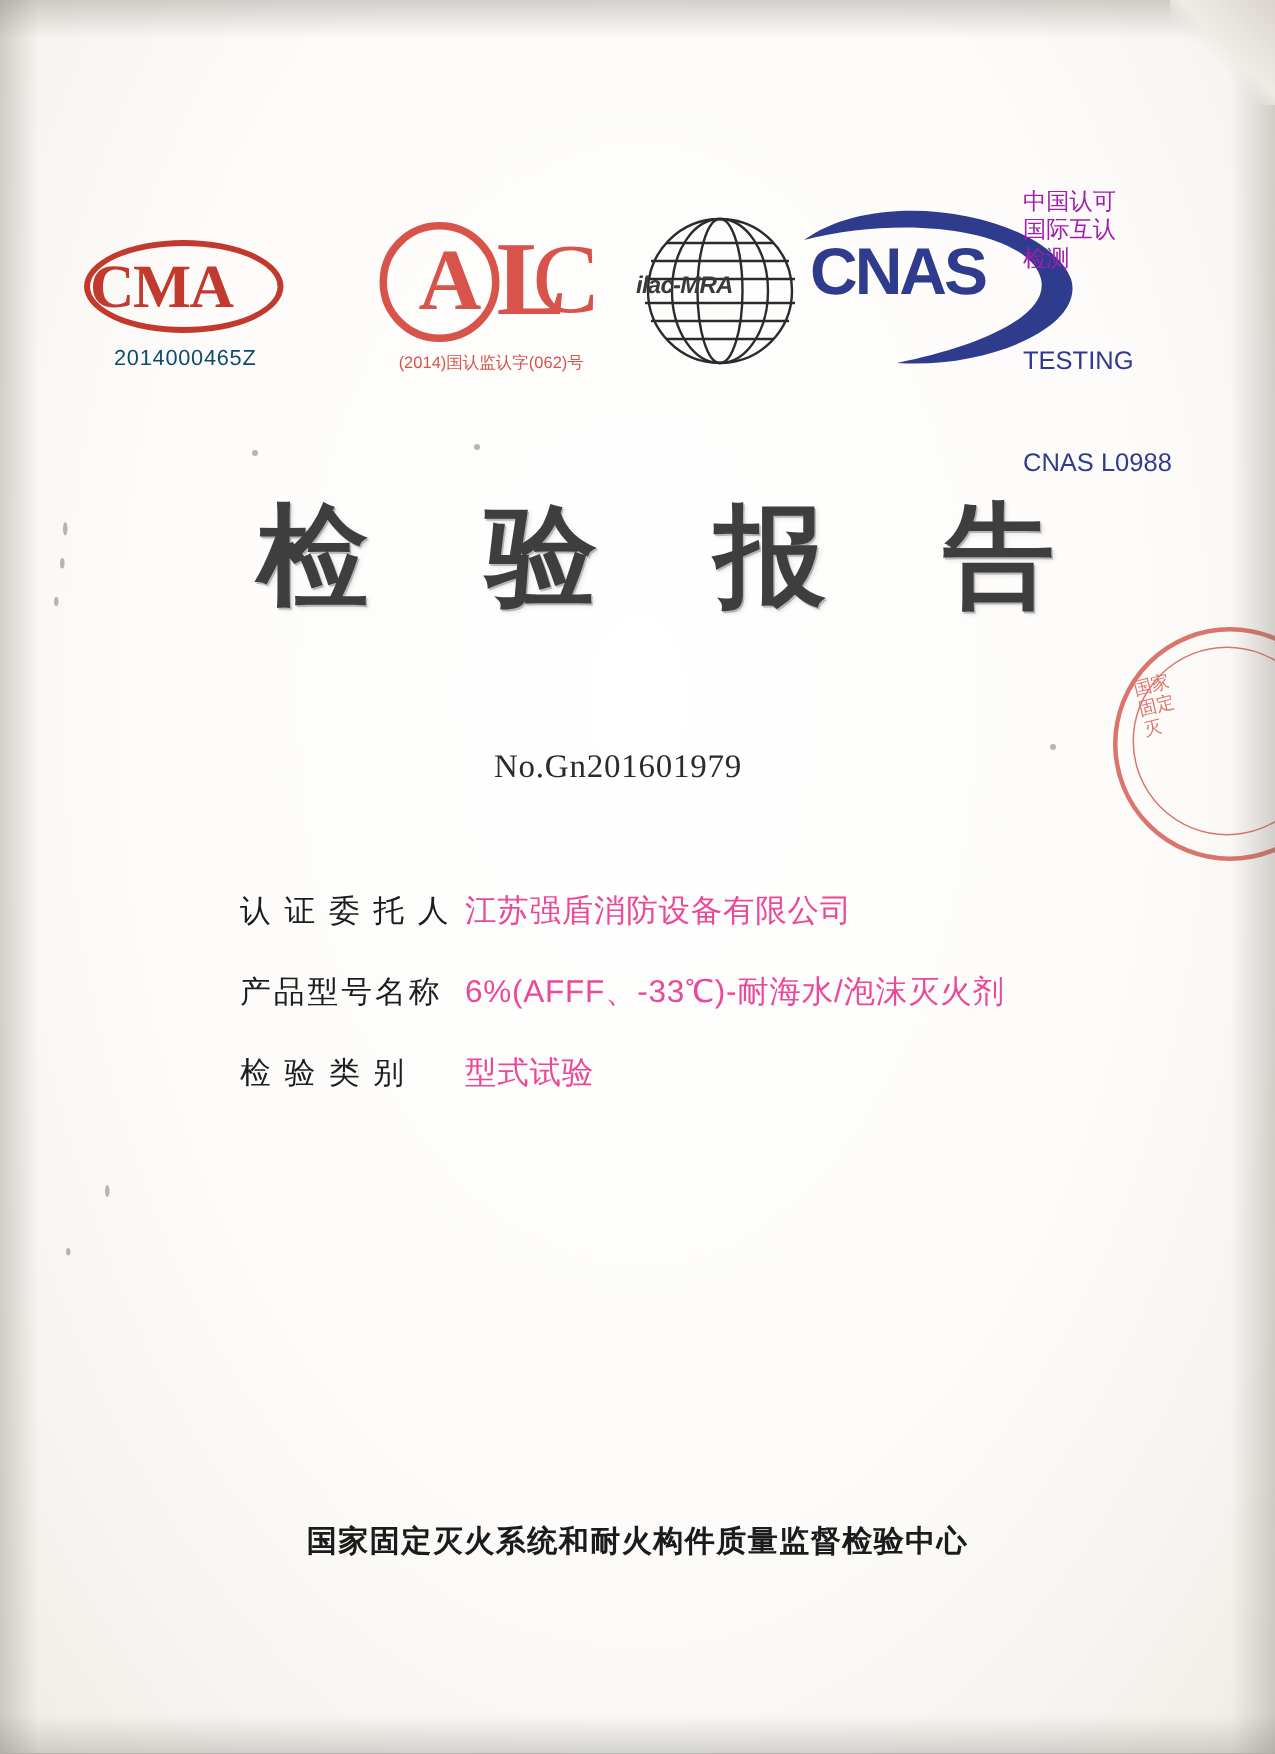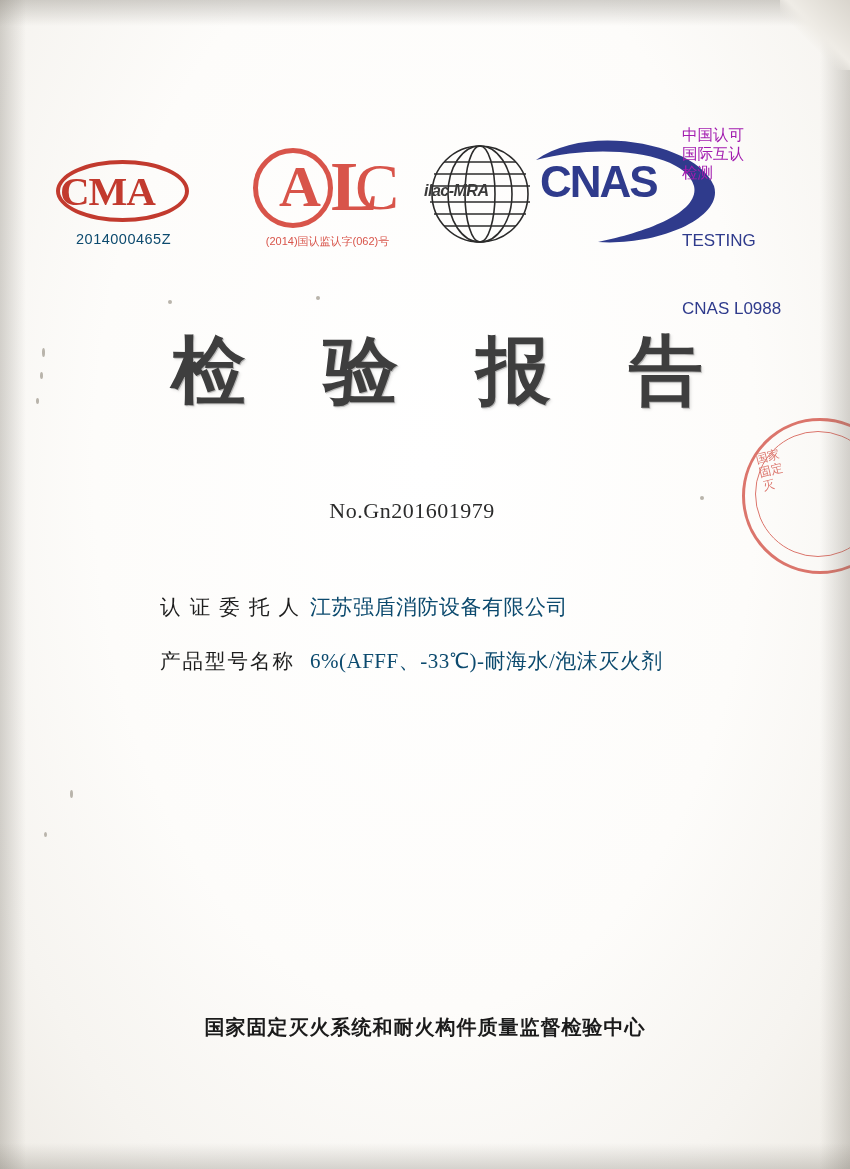--- a/index.html
+++ b/index.html
@@ -247,23 +247,23 @@
   }
   .field-label {
     width: 150px;
     flex: 0 0 150px;
     font-family: "Liberation Serif", serif;
     font-size: 20.5px;
     color: #1d1d1d;
     letter-spacing: 2px;
   }
   .field-value {
-    font-family: Liberation Serif, serif;
+    font-family: Liberation Sans, sans-serif;
     font-size: 21px;
-    color: #0c4a6e;
+    color: #ec4899;
     letter-spacing: 0.5px;
   }
 
   
   .footer {
     position: absolute;
     top: 1014px;
     left: 0;
     width: 850px;
     text-align: center;
@@ -371,20 +371,24 @@
 
   <div class="fields">
     <div class="field-row">
       <div class="field-label">认 证 委 托 人</div>
       <div class="field-value">江苏强盾消防设备有限公司</div>
     </div>
     <div class="field-row">
       <div class="field-label">产品型号名称</div>
       <div class="field-value">6%(AFFF、-33℃)-耐海水/泡沫灭火剂</div>
     </div>
+    <div class="field-row">
+      <div class="field-label">检 验 类 别</div>
+      <div class="field-value">型式试验</div>
+    </div>
   </div>
 
   <div class="stamp">
     <div class="stamp-inner"></div>
     <div class="stamp-txt">国家固定灭</div>
   </div>
 
   <div class="footer">国家固定灭火系统和耐火构件质量监督检验中心</div>
 
   <div class="speck" style="left:42px;  top:348px; width:3px; height:9px;"></div>

